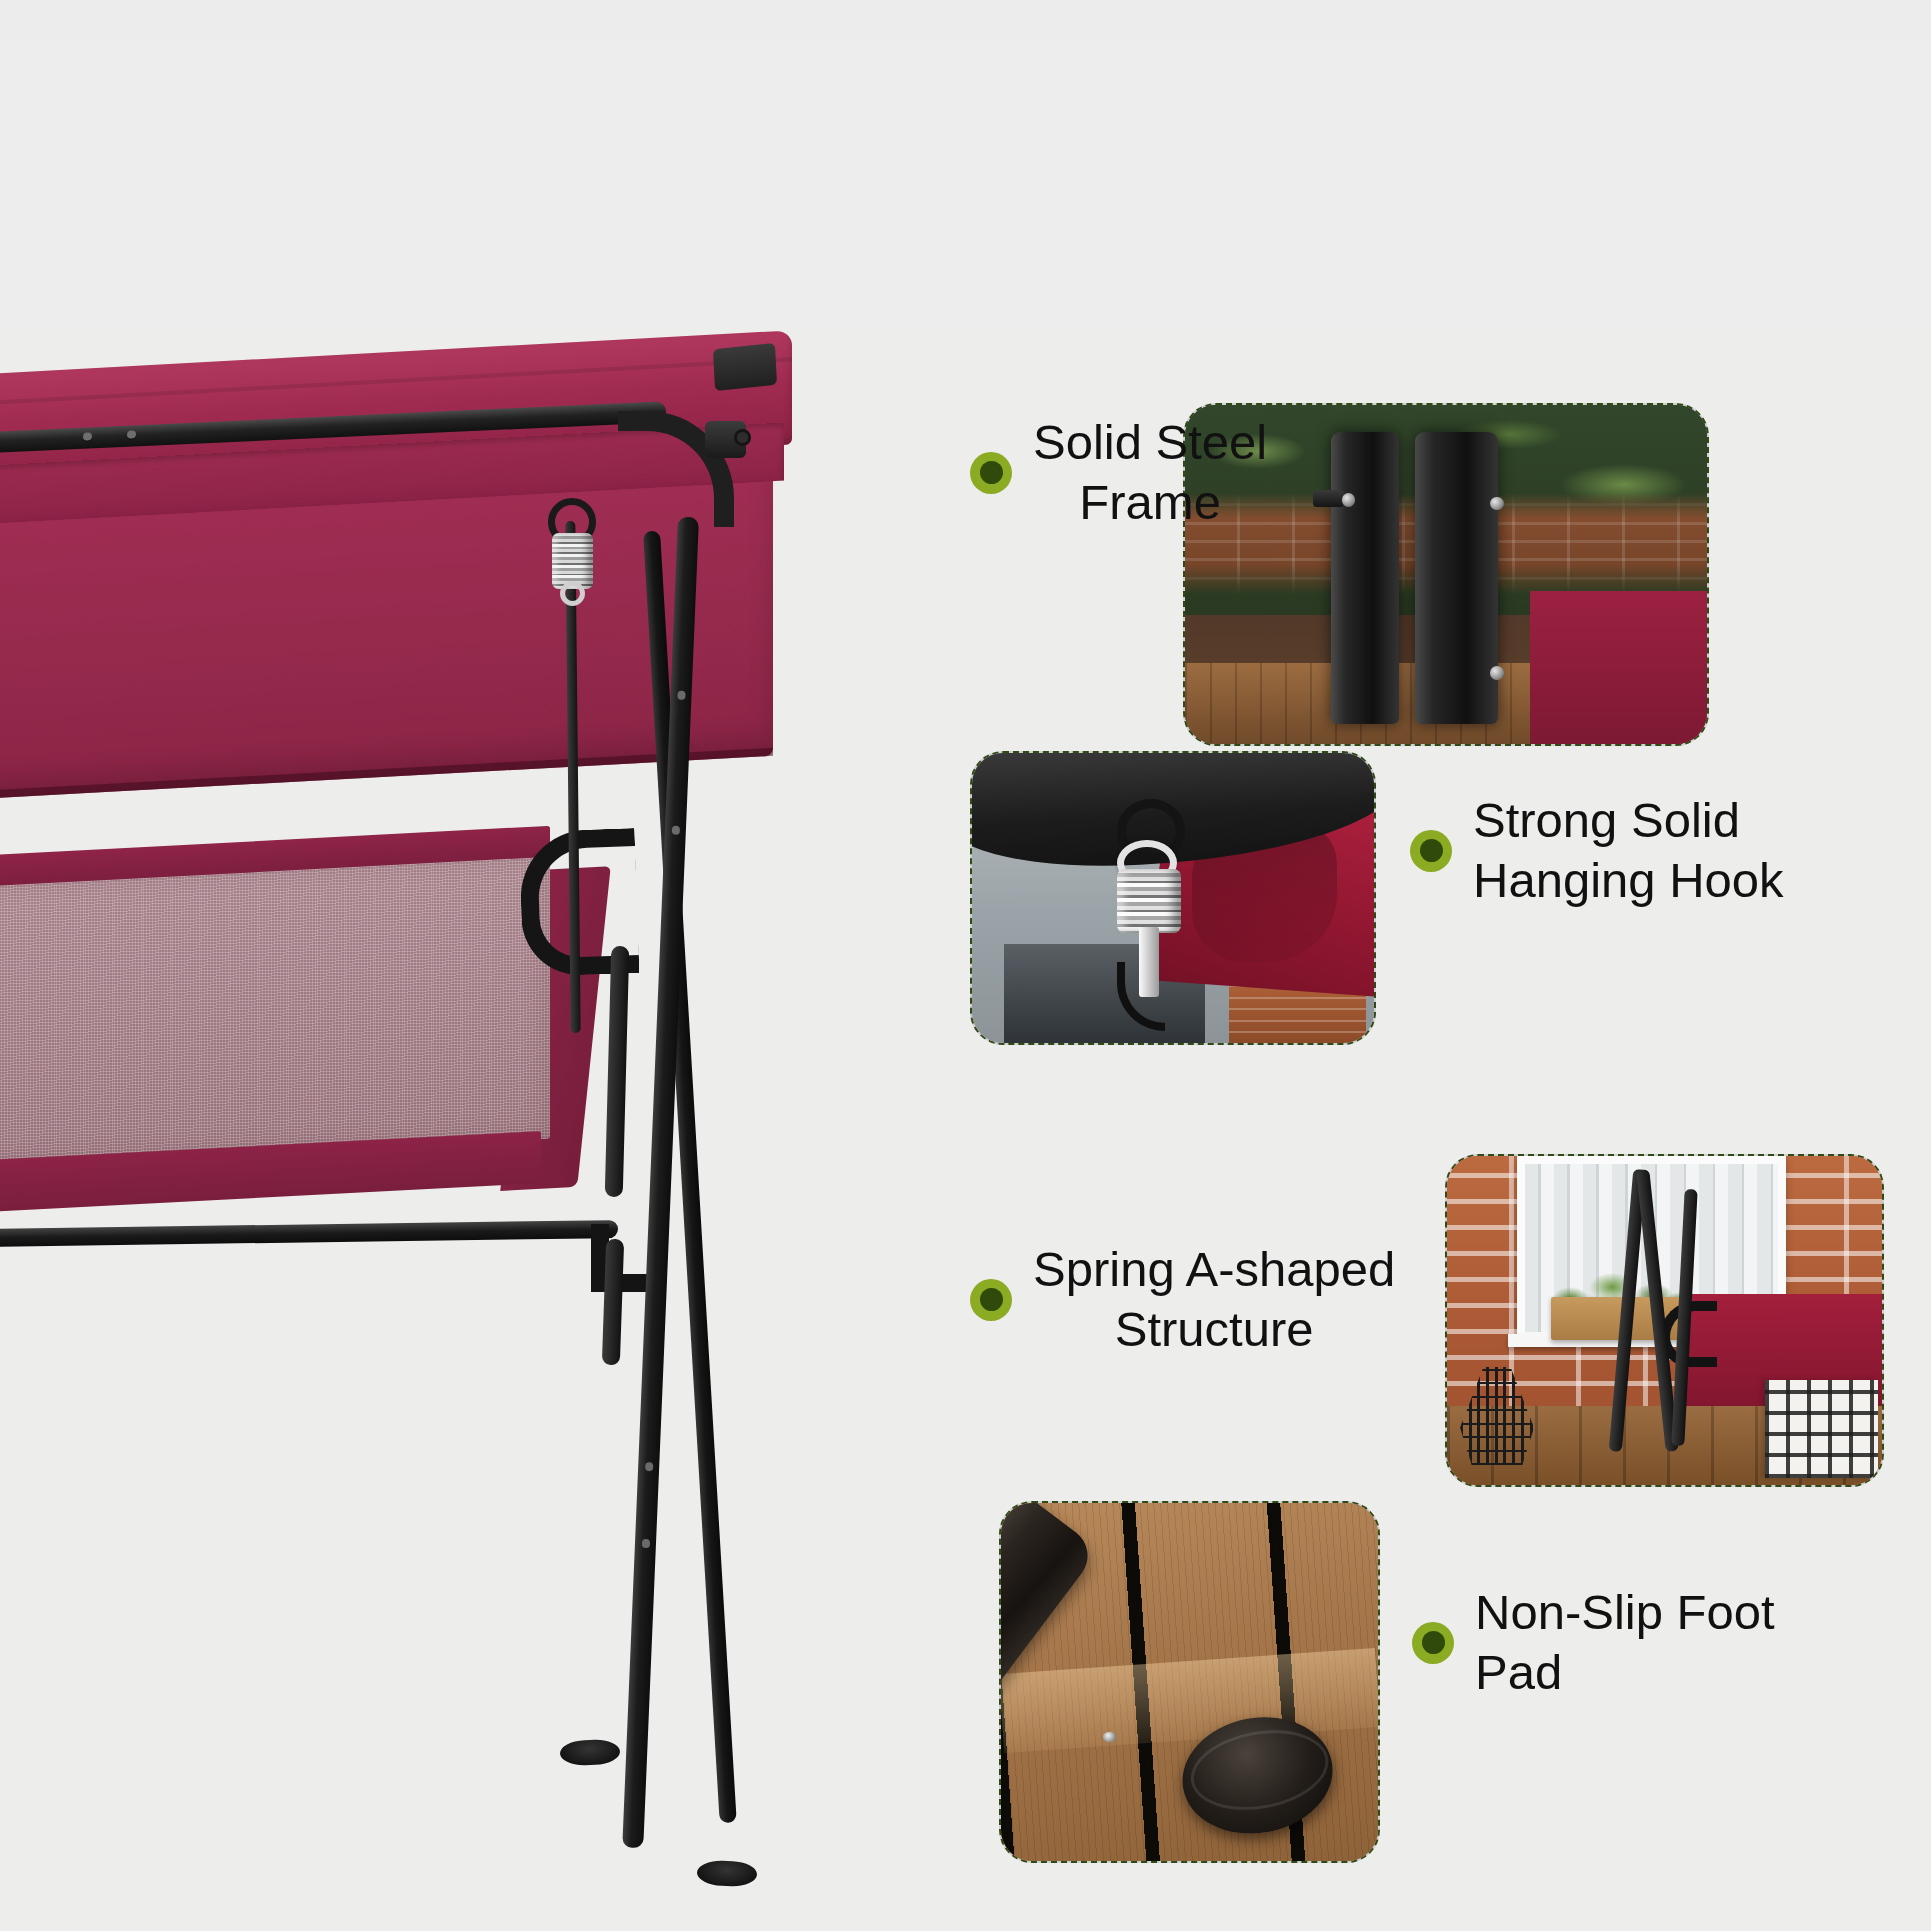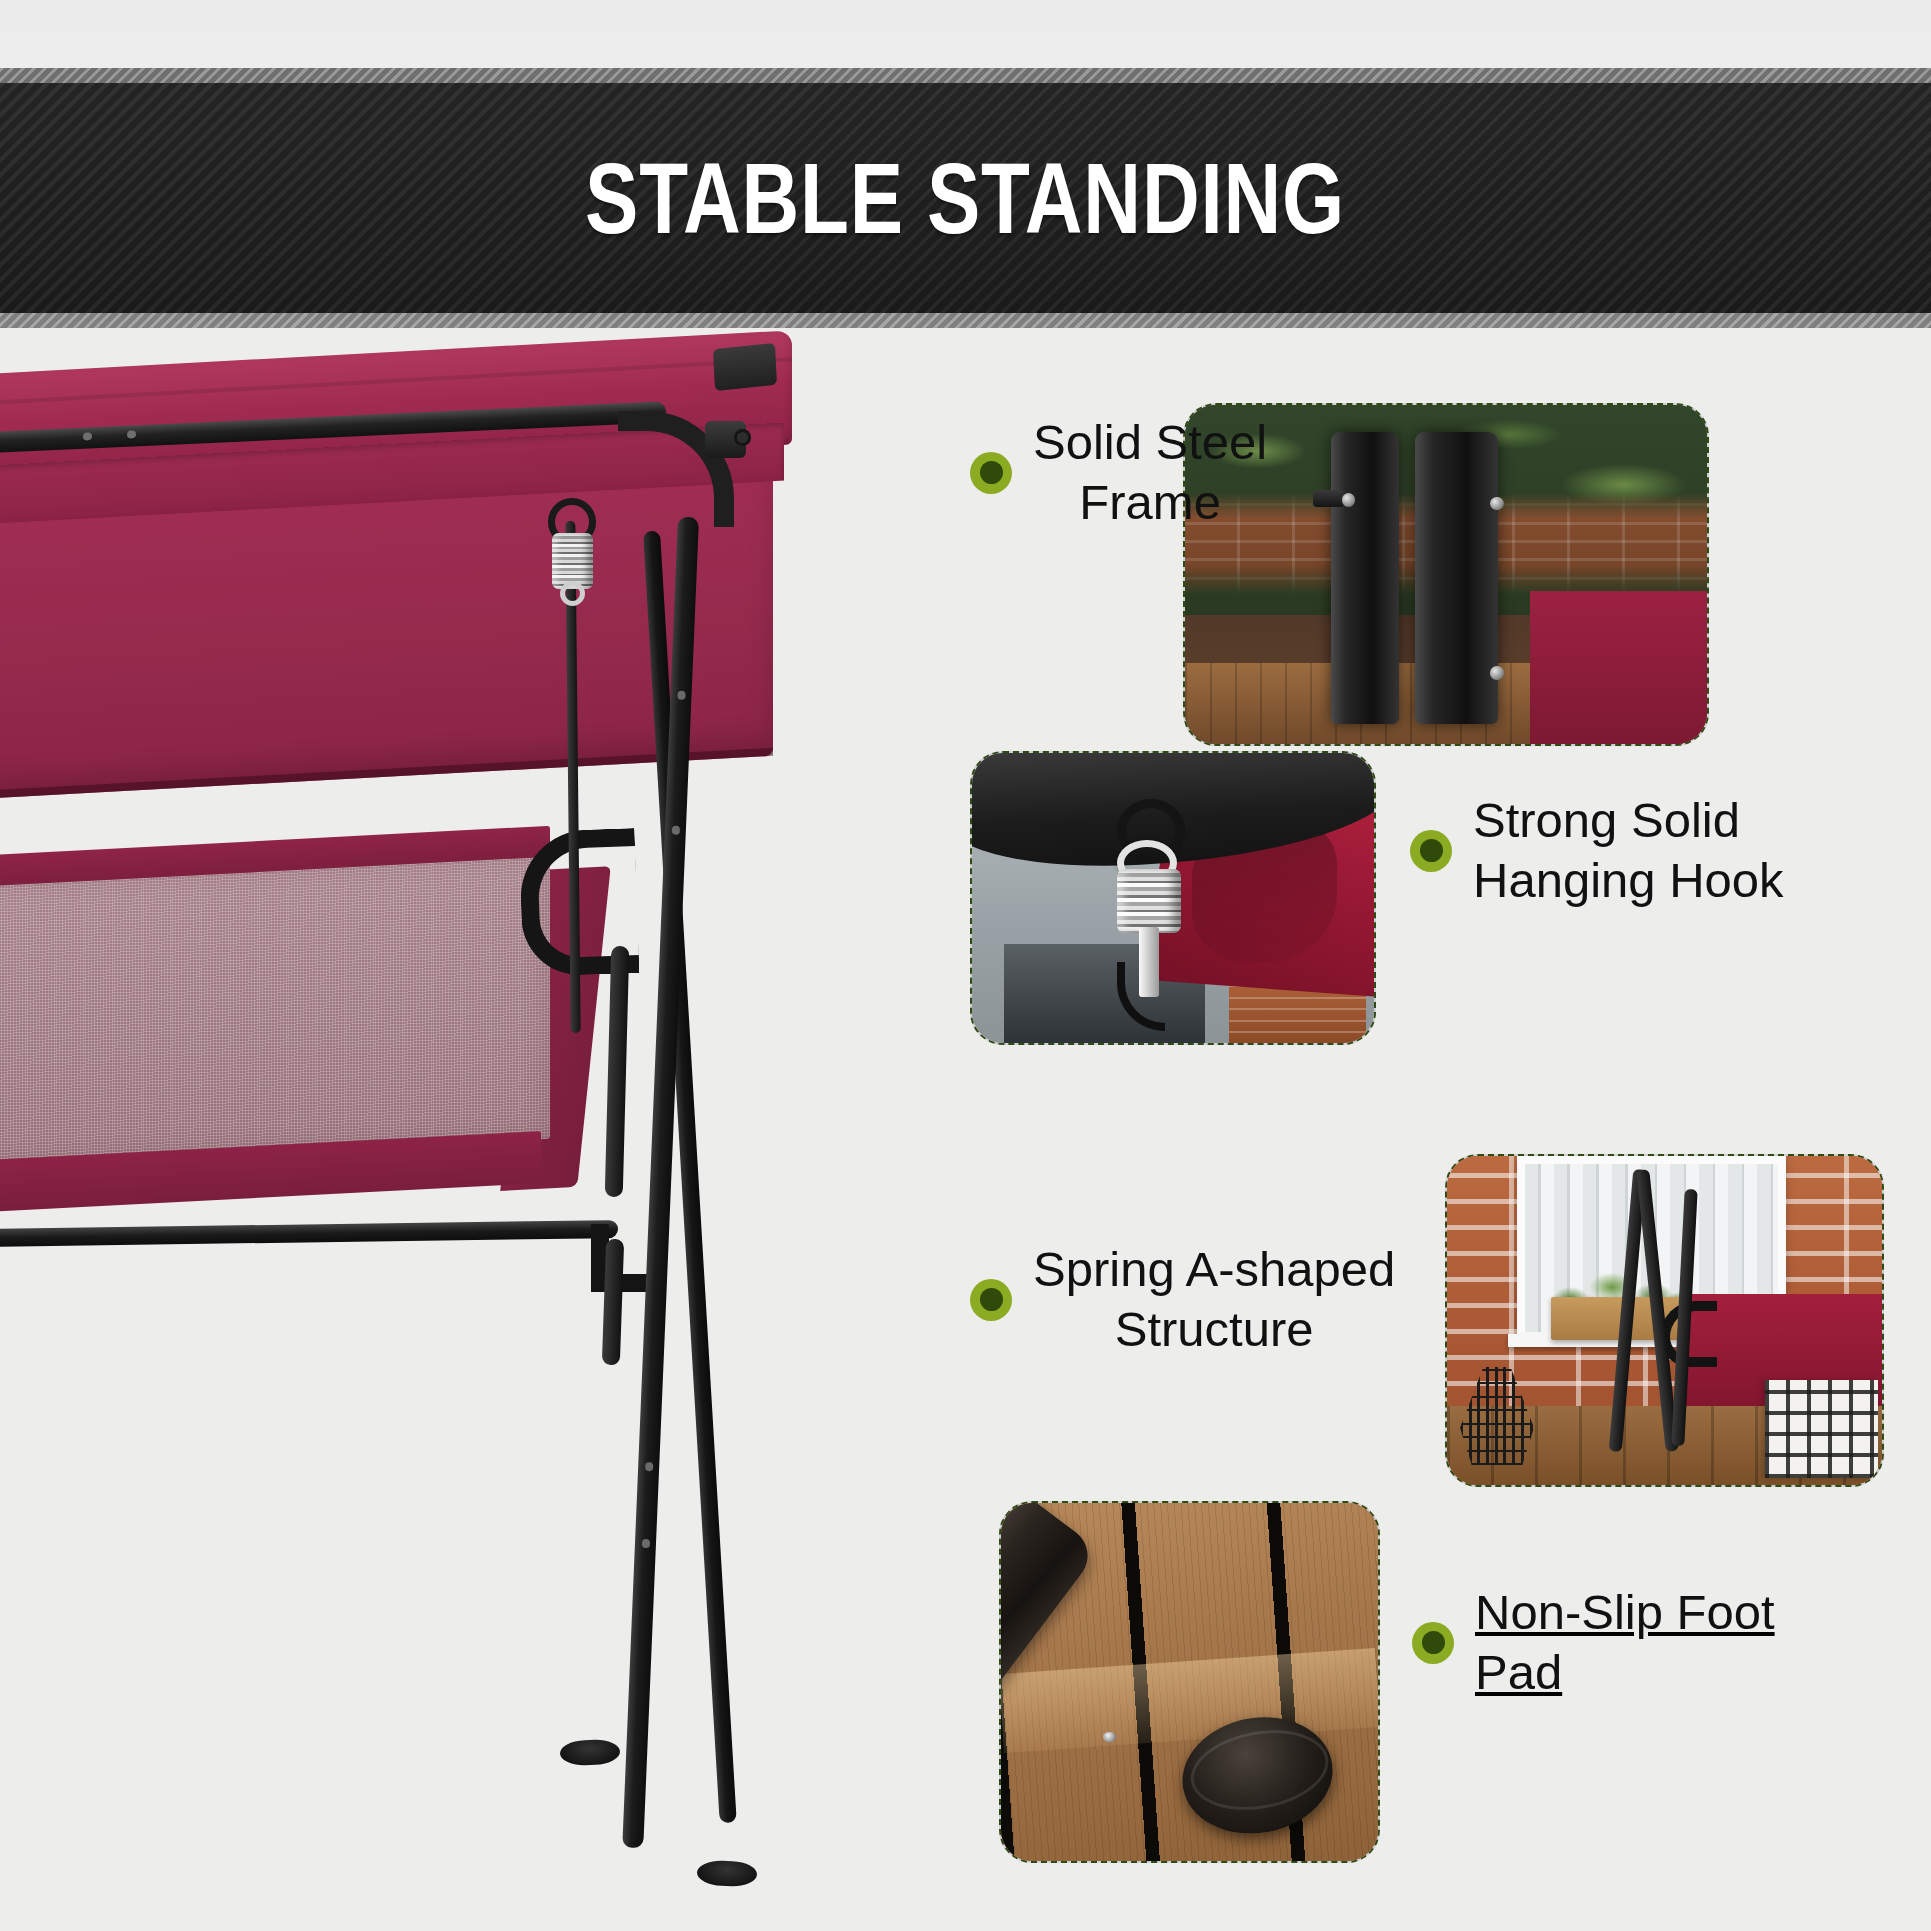--- a/index.html
+++ b/index.html
@@ -562,27 +562,20 @@
     background:radial-gradient(circle at 40% 35%, #f2f2f2, #a0a0a0 55%, #5e5e5e);
   }
 </style>
 </head>
 <body>
 
 <div id="page">
 
   <div class="top-margin"></div>
 
-  <div class="banner-wrap">
-    <div class="banner-stripe-top"></div>
-    <div class="banner-main">
-      <div class="banner-title">STABLE STANDING</div>
-    </div>
-    <div class="banner-stripe-bottom"></div>
-  </div>
 
   <div class="stage">
 
     <div class="hero">
 
       <div class="canopy-valance"></div>
       <div class="canopy-top"></div>
       <div class="canopy-fold"></div>
       <div class="canopy-endcap"></div>
 
@@ -703,21 +696,21 @@
     <div class="inset" style="left:999px; top:1173px; width:381px; height:362px;">
       <div class="ph ph-foot">
         <div class="planks"></div>
         <div class="sunpatch"></div>
         <div class="screw"></div>
         <div class="tube"></div>
         <div class="pad"></div>
       </div>
     </div>
 
-    <div class="feature" style="left:1412px; top:1255px; width:483px;text-decoration:underline;">
+    <div class="feature" style="left:1412px; top:1255px; width:483px;">
       <span class="bullet">
           <i></i>
         </span>
       <span class="feature-label label-left">Non-Slip Foot
 Pad</span>
     </div>
 
   </div>
 </div>
 

